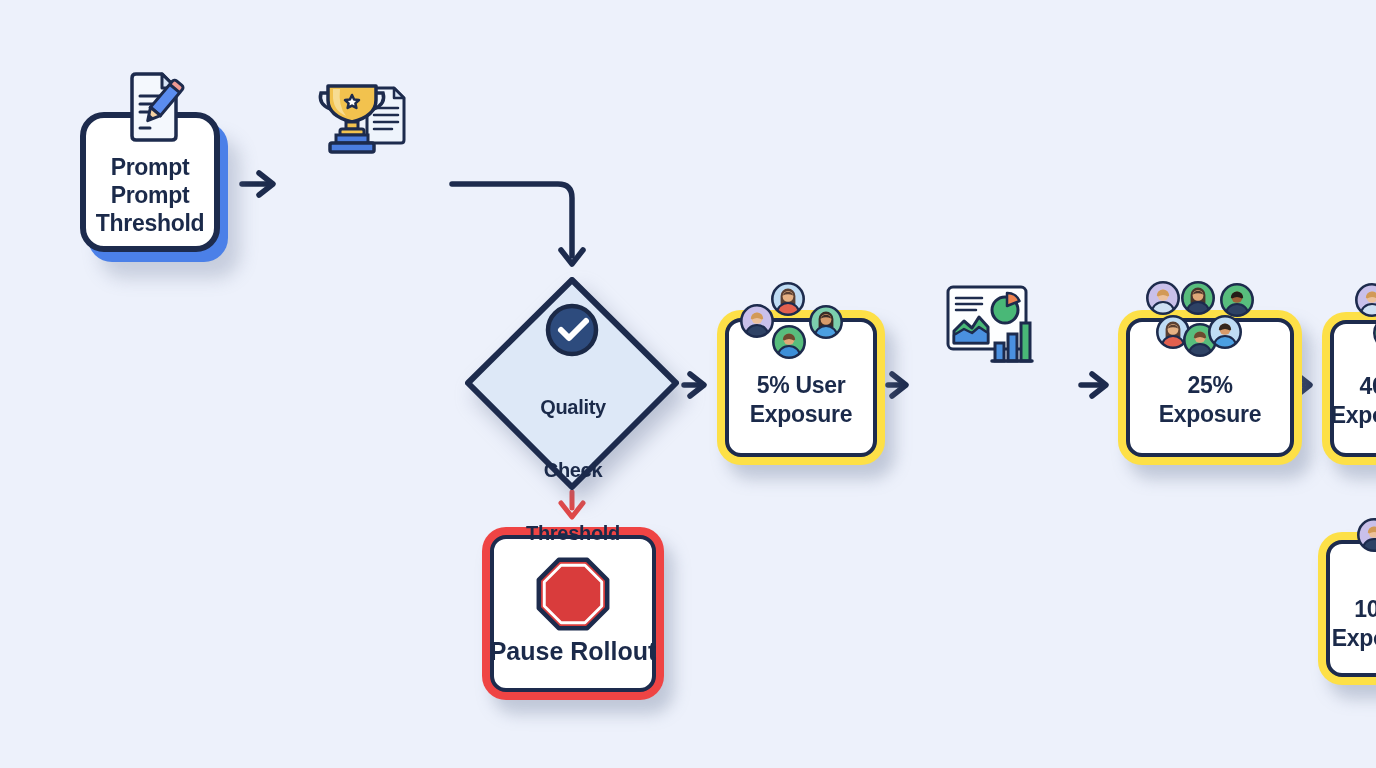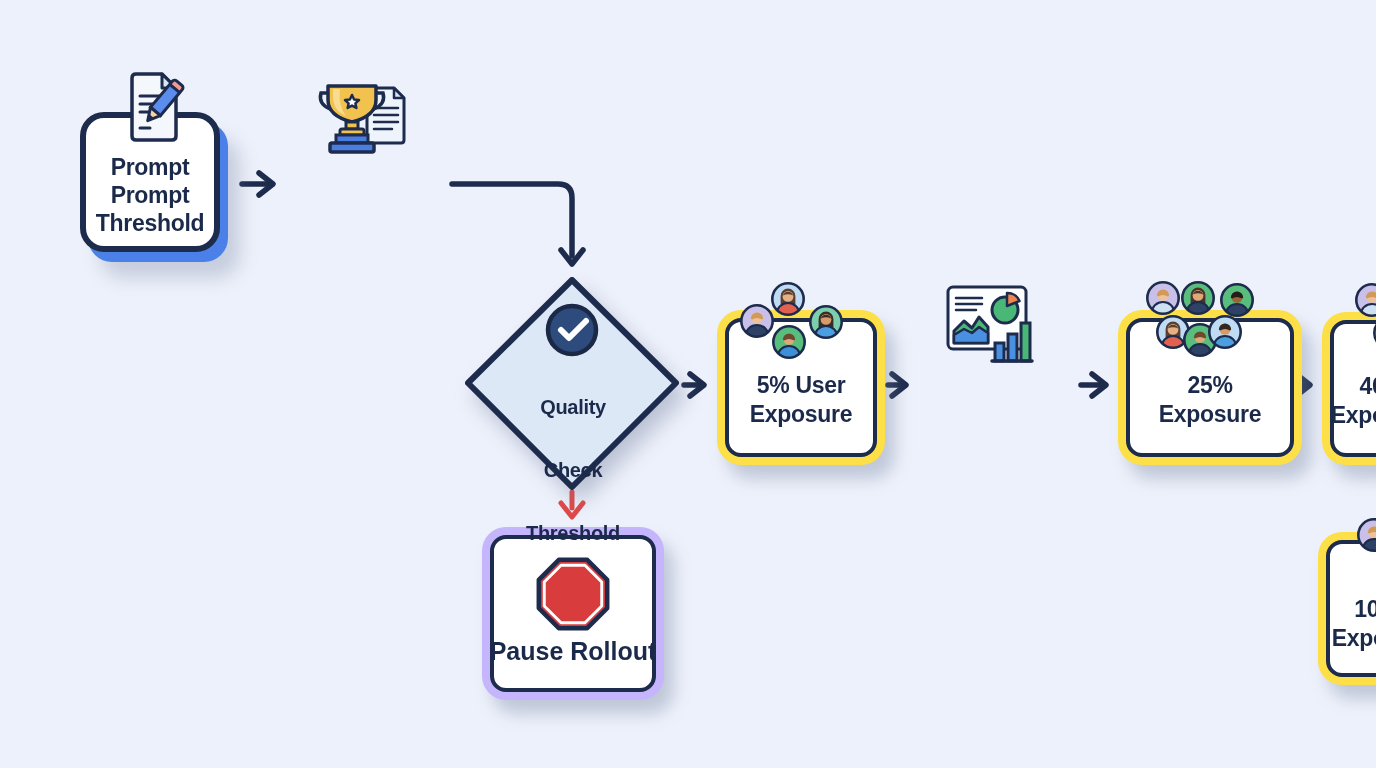--- a/index.html
+++ b/index.html
@@ -6,21 +6,21 @@
   .canvas{position:relative;width:1376px;height:768px;background:#edf1fb;overflow:hidden;
           font-family:"Liberation Sans",sans-serif;}
   svg{display:block;}
   .arrows{position:absolute;left:0;top:0;z-index:1;}
   .node{position:absolute;z-index:2;box-sizing:border-box;}
   .blue{background:#ffffff;border:6px solid #1d2b4d;border-radius:24px;
         box-shadow:8px 10px 0 #4b80e8, 20px 26px 18px rgba(109,123,152,.30);}
   .wrap{position:absolute;z-index:2;border-radius:24px;box-sizing:border-box;
         box-shadow:10px 14px 16px rgba(109,123,152,.35);}
   .wrap.green{background:#fde047;}
-  .wrap.red{background:#c4b5fd;}
+  .wrap.red{background:#ef4444;}
   .inner{position:absolute;inset:8px;background:#ffffff;border:4px solid #1d2b4d;border-radius:16px;}
   .label{position:absolute;inset:0;display:flex;flex-direction:column;align-items:center;
          justify-content:center;text-align:center;font-weight:700;color:#1b2a4a;z-index:3;}
   .label div{line-height:28px;font-size:23px;letter-spacing:-0.3px;white-space:nowrap;}
   .dlabel{position:absolute;z-index:3;text-align:center;font-weight:700;color:#1b2a4a;}
   .dlabel div{line-height:28px;font-size:20px;letter-spacing:-0.3px;margin-top:35px;}
   .pause-label{position:absolute;left:0;right:0;top:110px;text-align:center;font-weight:700;
                color:#1b2a4a;font-size:25px;z-index:3;}
   .icon{position:absolute;z-index:4;}
   .av{position:absolute;width:34px;height:34px;z-index:4;}

